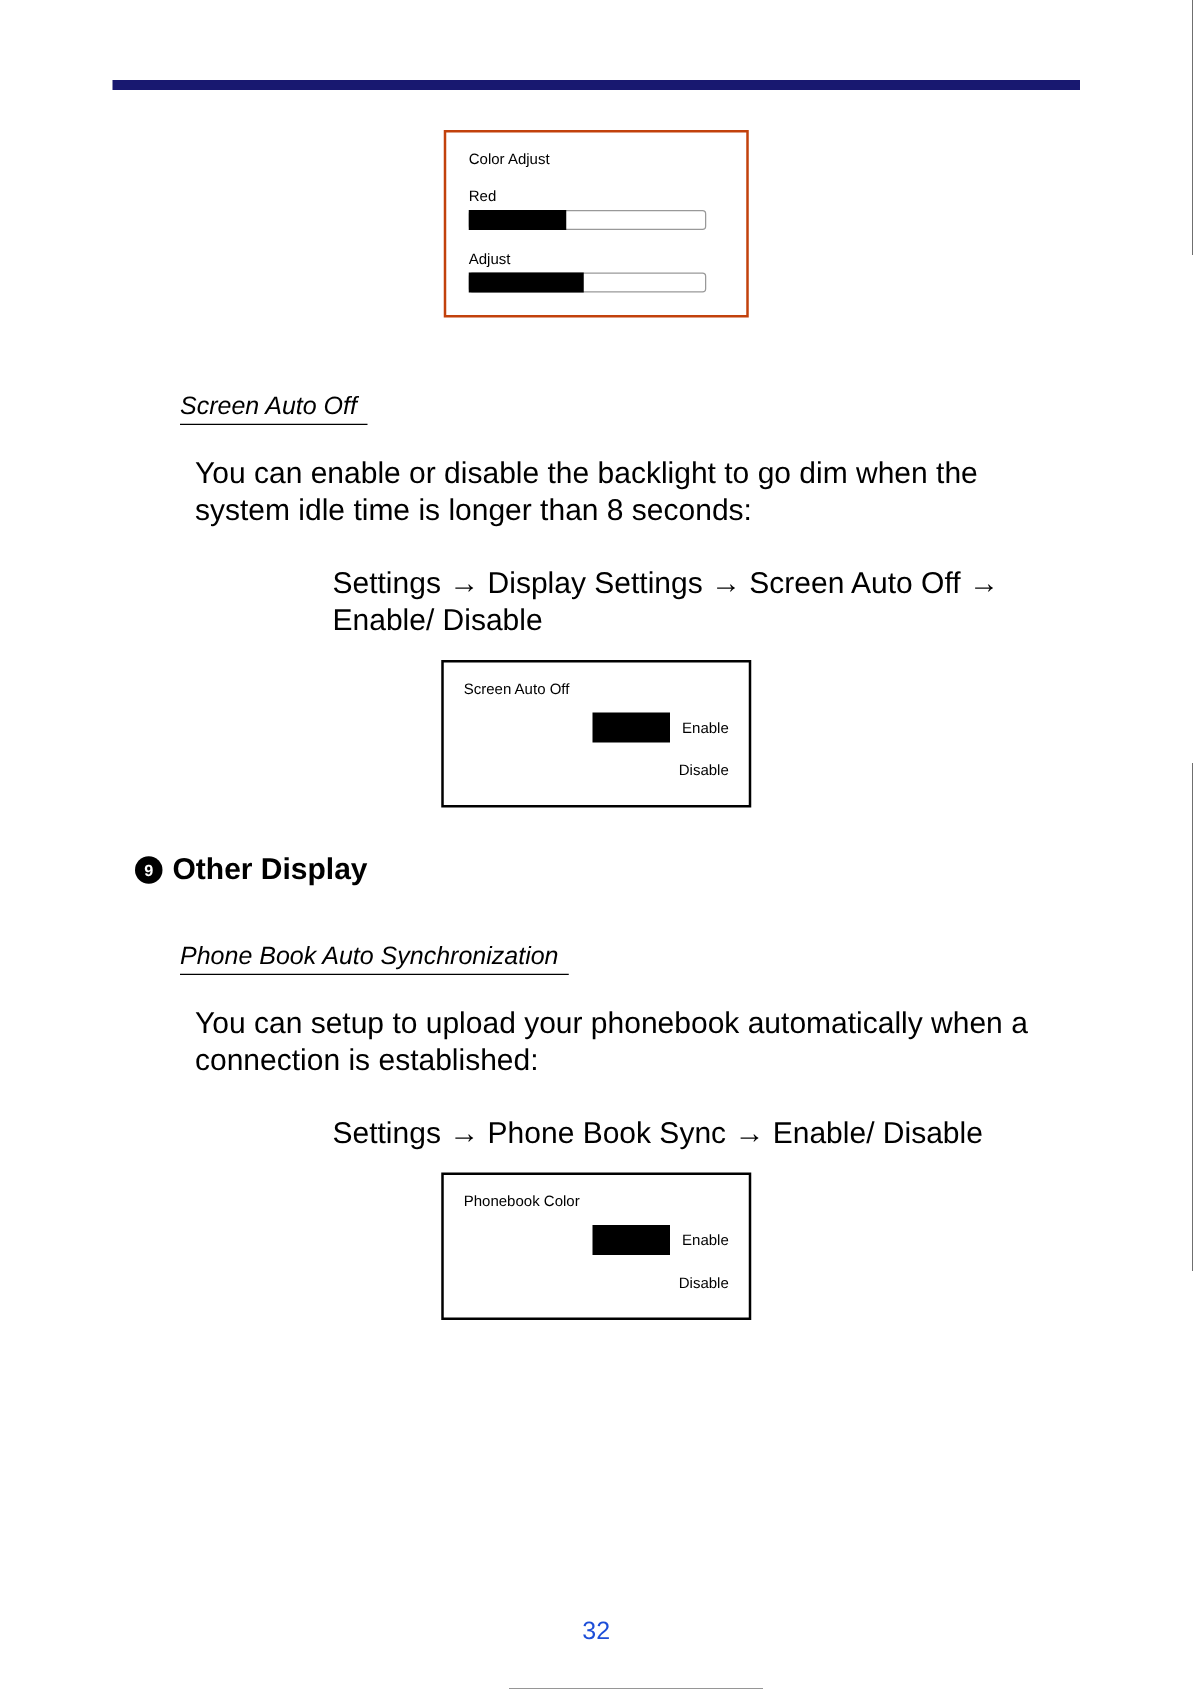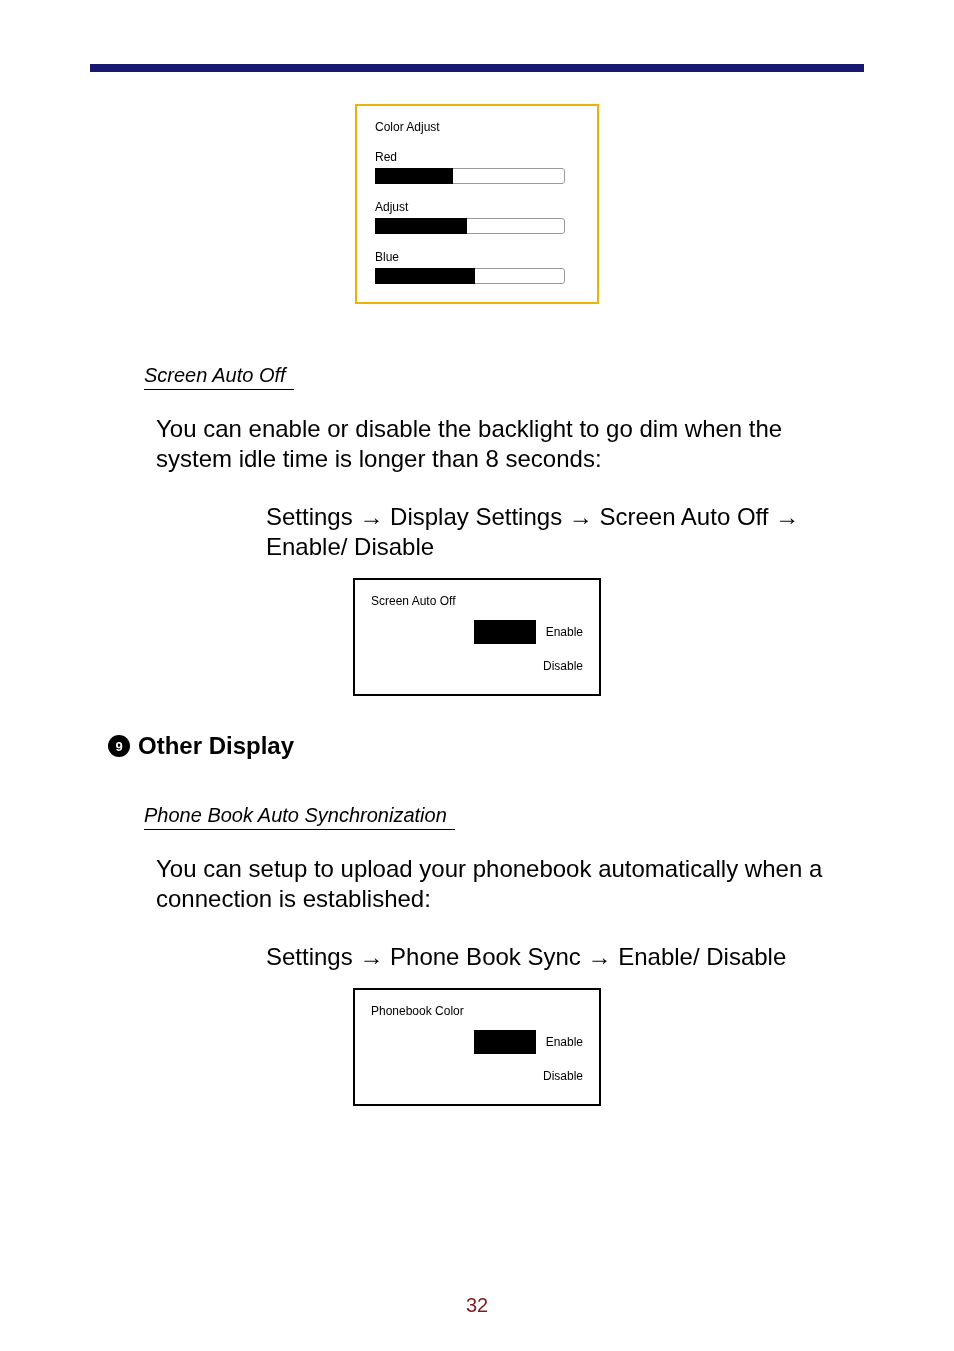--- a/index.html
+++ b/index.html
@@ -23,21 +23,21 @@
   .content {
     position: absolute;
     left: 108px;
     right: 108px;
     top: 98px;
   }
 
   
   .panel-color {
     width: 244px;
-    border: 2px solid #eab308;
+    border: 2px solid #c2410c;
     margin: 6px auto 0 auto;
     padding: 14px 18px 18px 18px;
   }
   .panel-color .small-title {
     font-size: 12px;
     margin-bottom: 2px;
   }
   .slider-row {
     margin-top: 16px;
   }
@@ -155,21 +155,21 @@
     font-weight: bold;
   }
 
   .page-num {
     position: absolute;
     bottom: 34px;
     left: 0;
     right: 0;
     text-align: center;
     font-size: 20px;
-    color: #7f1d1d;
+    color: #1d4ed8;
   }
 </style>
 </head>
 <body>
 
 <div class="page">
   <div class="top-rule"></div>
 
   <div class="content">
 
@@ -184,26 +184,20 @@
         </div>
       </div>
 
       <div class="slider-row">
         <div class="label">Adjust</div>
         <div class="slider-track">
           <div class="slider-fill fill-2"></div>
         </div>
       </div>
 
-      <div class="slider-row">
-        <div class="label">Blue</div>
-        <div class="slider-track">
-          <div class="slider-fill fill-3"></div>
-        </div>
-      </div>
     </div>
 
     
     <div class="sub-heading">Screen Auto Off</div>
 
     <div class="body-text">You can enable or disable the backlight to go dim when the system idle time is longer than 8 seconds:</div>
 
     <div class="path">Settings → Display Settings → Screen Auto Off → Enable/ Disable</div>
 
     <div class="panel-option">

